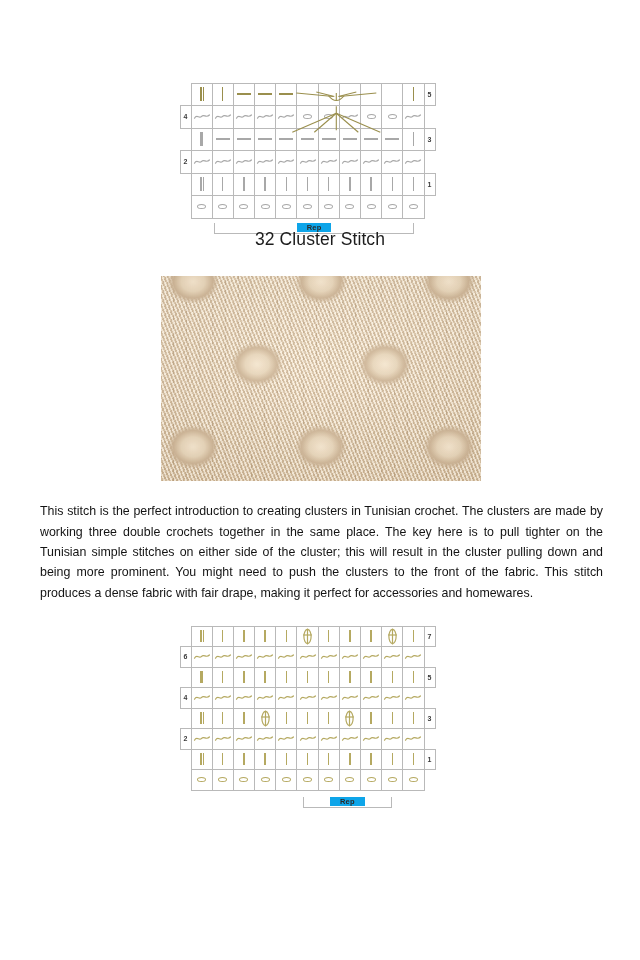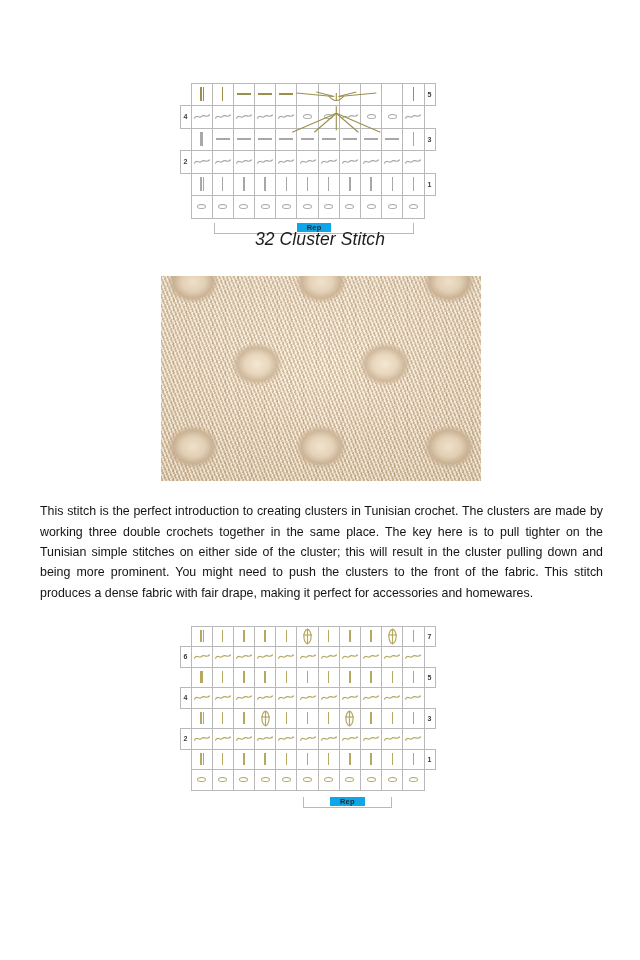--- a/index.html
+++ b/index.html
@@ -134,21 +134,20 @@
 
   
   #page-title {
     position: absolute;
     left: 0; top: 229px;
     width: 640px;
     text-align: center;
     font-size: 17.5px;
     color: #1c1c1c;
     letter-spacing: .1px;
-    font-style: italic;
   }
 
   
   #swatch {
     position: absolute;
     left: 161px; top: 276px;
     width: 320px; height: 205px;
     overflow: hidden;
     background: #d8c4a8;
   }

